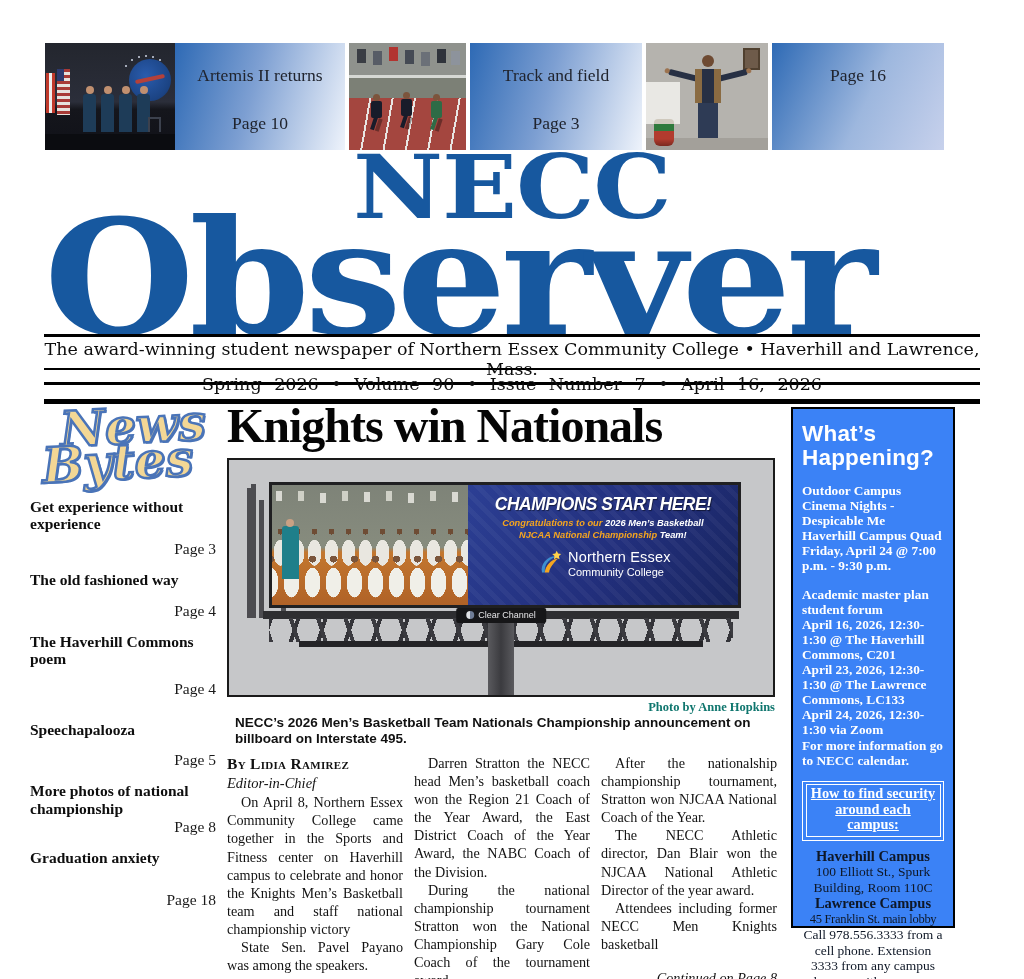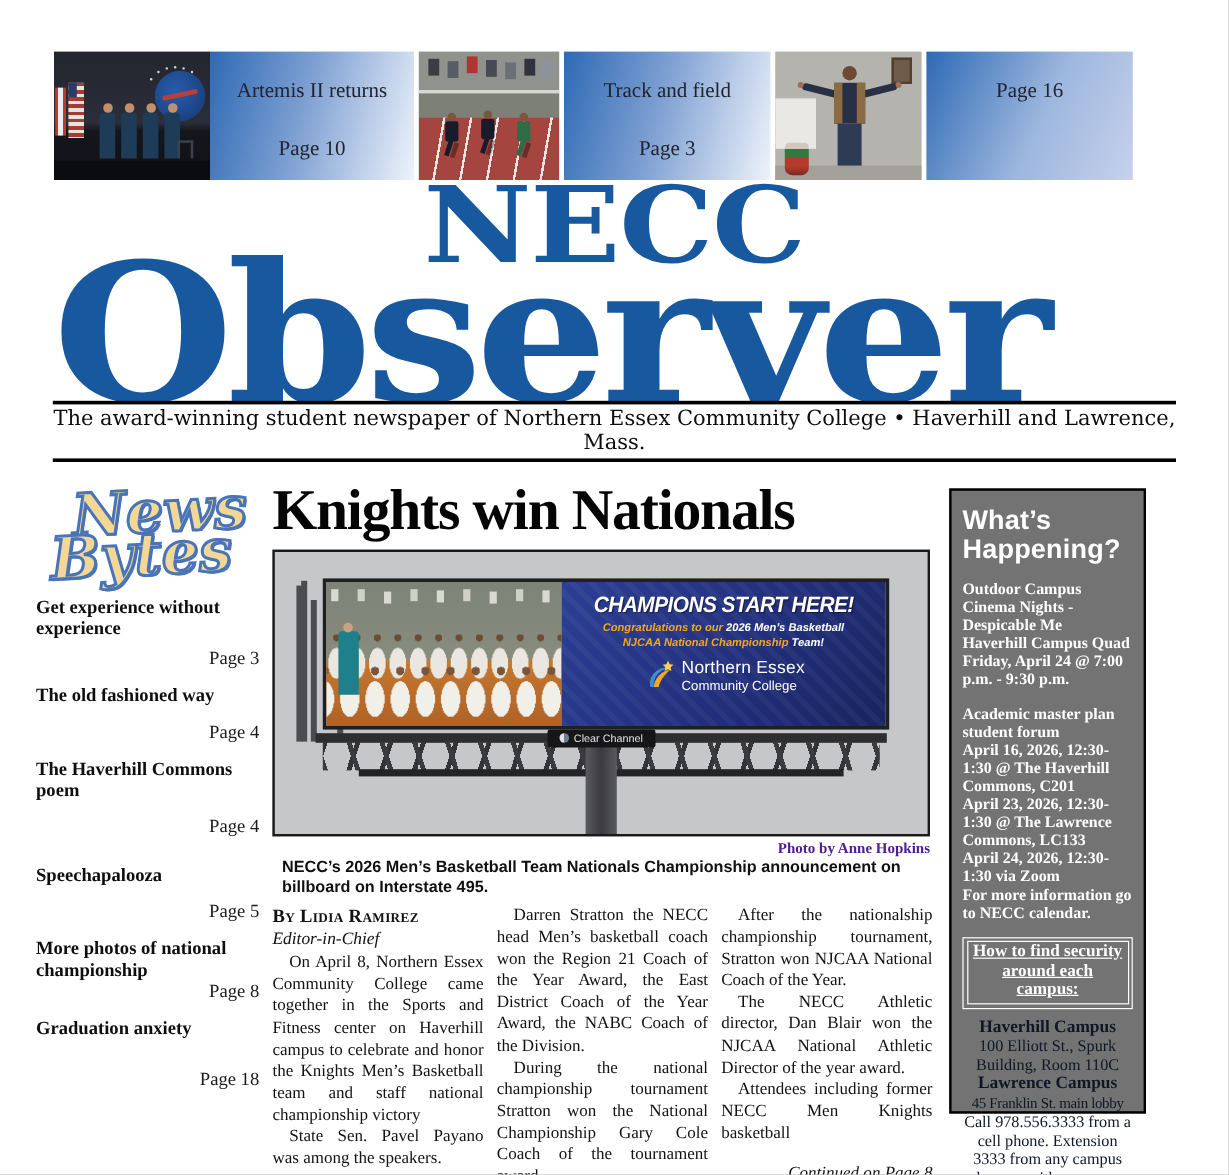--- a/index.html
+++ b/index.html
@@ -123,32 +123,32 @@
   .bb-rail1 { position:absolute; left:34px; right:34px; top:151px; height:8px; background:#2e2e31; }
   .bb-struts { position:absolute; left:40px; right:40px; top:158px; height:24px;
       background:repeating-linear-gradient(72deg, #3a3a3f 0 4px, transparent 4px 26px), repeating-linear-gradient(108deg, #333338 0 4px, transparent 4px 26px); }
   .bb-rail2 { position:absolute; left:70px; right:70px; top:181px; height:6px; background:#242427; }
   .bb-pole { position:absolute; left:50%; top:158px; transform:translateX(-50%); width:26px; height:82px;
       background:linear-gradient(90deg,#5a5a5e 0%, #3b3b3f 50%, #5a5a5e 100%); }
   .bb-cc { position:absolute; left:50%; top:148px; transform:translateX(-50%); background:#161618; color:#e4e4e6;
       font-family:"Liberation Sans", sans-serif; font-size:9px; padding:2px 10px 3px; white-space:nowrap; border-radius:2px; display:flex; align-items:center; gap:4px; }
   .bb-cc .cc-dot { width:8px; height:8px; border-radius:50%; background:conic-gradient(from 180deg, #dfe2e6 0 50%, #6f7d96 50% 100%); display:inline-block; }
 
-  .photo-credit { text-align:right; font-weight:bold; font-size:12.5px; margin:3px 4px 0 0; color:#4c1d95; }
+  .photo-credit { text-align:right; font-weight:bold; font-size:12.5px; margin:3px 4px 0 0; color:#0f766e; }
   .caption { font-family:"Liberation Sans", sans-serif; font-weight:bold; font-size:13.5px; line-height:1.2; color:#111; margin:0 2px 7px 8px; }
 
   .story-cols { display:flex; gap:11px; margin-top:4px; }
   .story-col { width:176px; font-size:14.2px; line-height:1.27; text-align:justify; color:#121212; }
   .story-col p { text-indent:14px; }
   .byline { font-variant:small-caps; font-weight:bold; font-size:15.5px; letter-spacing:.3px; }
   .byline-role { font-style:italic; font-size:14.5px; margin-bottom:1px; }
   .continued { font-style:italic; text-align:right; margin-top:16px; text-indent:0 !important; }
 
   
-  .happening { position:absolute; left:791px; top:407px; width:164px; height:521px; background:#737373; border:2px solid #000;
+  .happening { position:absolute; left:791px; top:407px; width:164px; height:521px; background:#3b82f6; border:2px solid #000;
       padding:13px 9px 10px; color:#fff; }
   .wh-title { font-family:"Liberation Sans", sans-serif; font-weight:bold; font-size:22.5px; line-height:1.05; letter-spacing:.2px; }
   .wh-event { font-weight:bold; font-size:13.3px; line-height:1.13; white-space:pre-line; margin-top:14px; }
   .wh-security { margin-top:13px; border:1.5px solid #fff; padding:2.5px; }
   .wh-security-inner { border:1.5px solid #fff; padding:1px 3px 3px; }
   .wh-security-text { font-weight:bold; font-size:14.3px; line-height:1.1; text-align:center; text-decoration:underline; }
   .wh-campus { margin-top:7px; text-align:center; color:#0e1726; line-height:1.15; }
   .wh-campus .cname { font-weight:bold; font-size:14.5px; }
   .wh-campus .caddr { font-size:13.5px; }
   .wh-campus .caddr.cond { font-size:12.5px; letter-spacing:-.3px; }
@@ -207,20 +207,21 @@
     <div class="promo-box alt" style="width:172px">
       <div>Page 16</div>
     </div>
   </div>
 
   <div class="masthead">
     <span class="kicker"><span class="kicker-inner">NECC</span></span>
     <span class="nameplate">Observer</span>
   </div>
   <div class="tagline-bar">The award-winning student newspaper of Northern Essex Community College • Haverhill and Lawrence, Mass.</div>
+  <div class="dateline-bar">Spring 2026 • Volume 90 • Issue Number 7 • April 16, 2026</div>
 
   <div class="news-bytes">
     <div class="nb-logo">
       <span class="nb-word nb-news">News</span>
       <span class="nb-word nb-bytes">Bytes</span>
     </div>
     <div class="nb-item">
       <div class="nb-title">Get experience without experience</div>
       <div class="nb-page">Page 3</div>
     </div>

